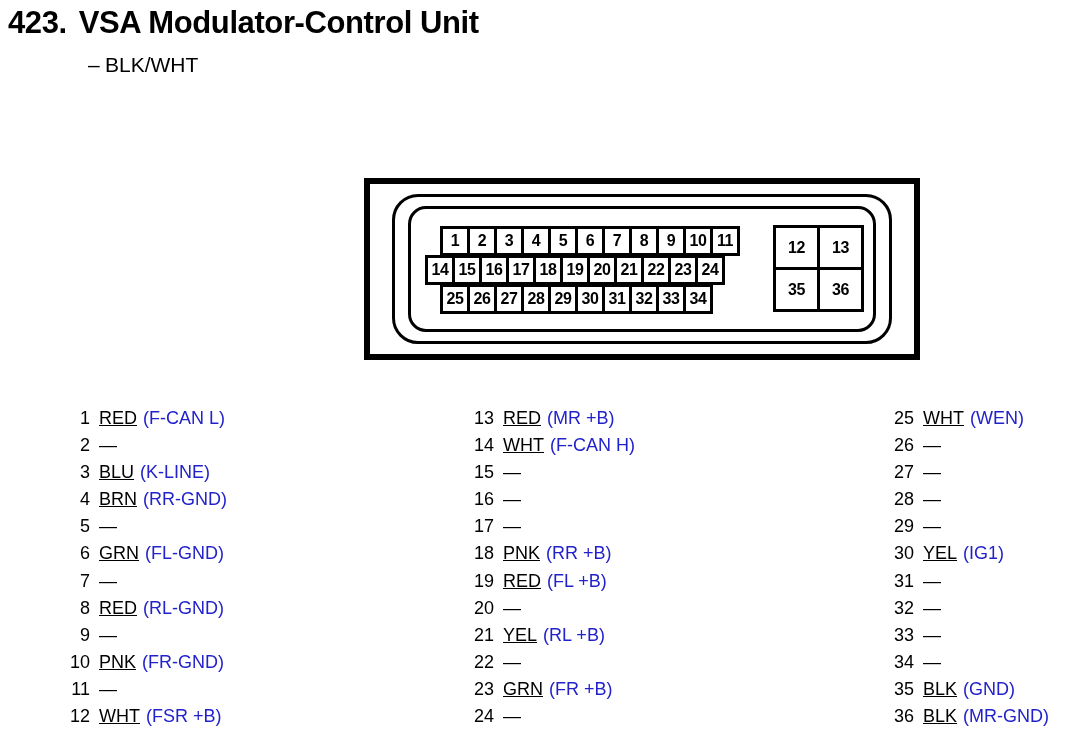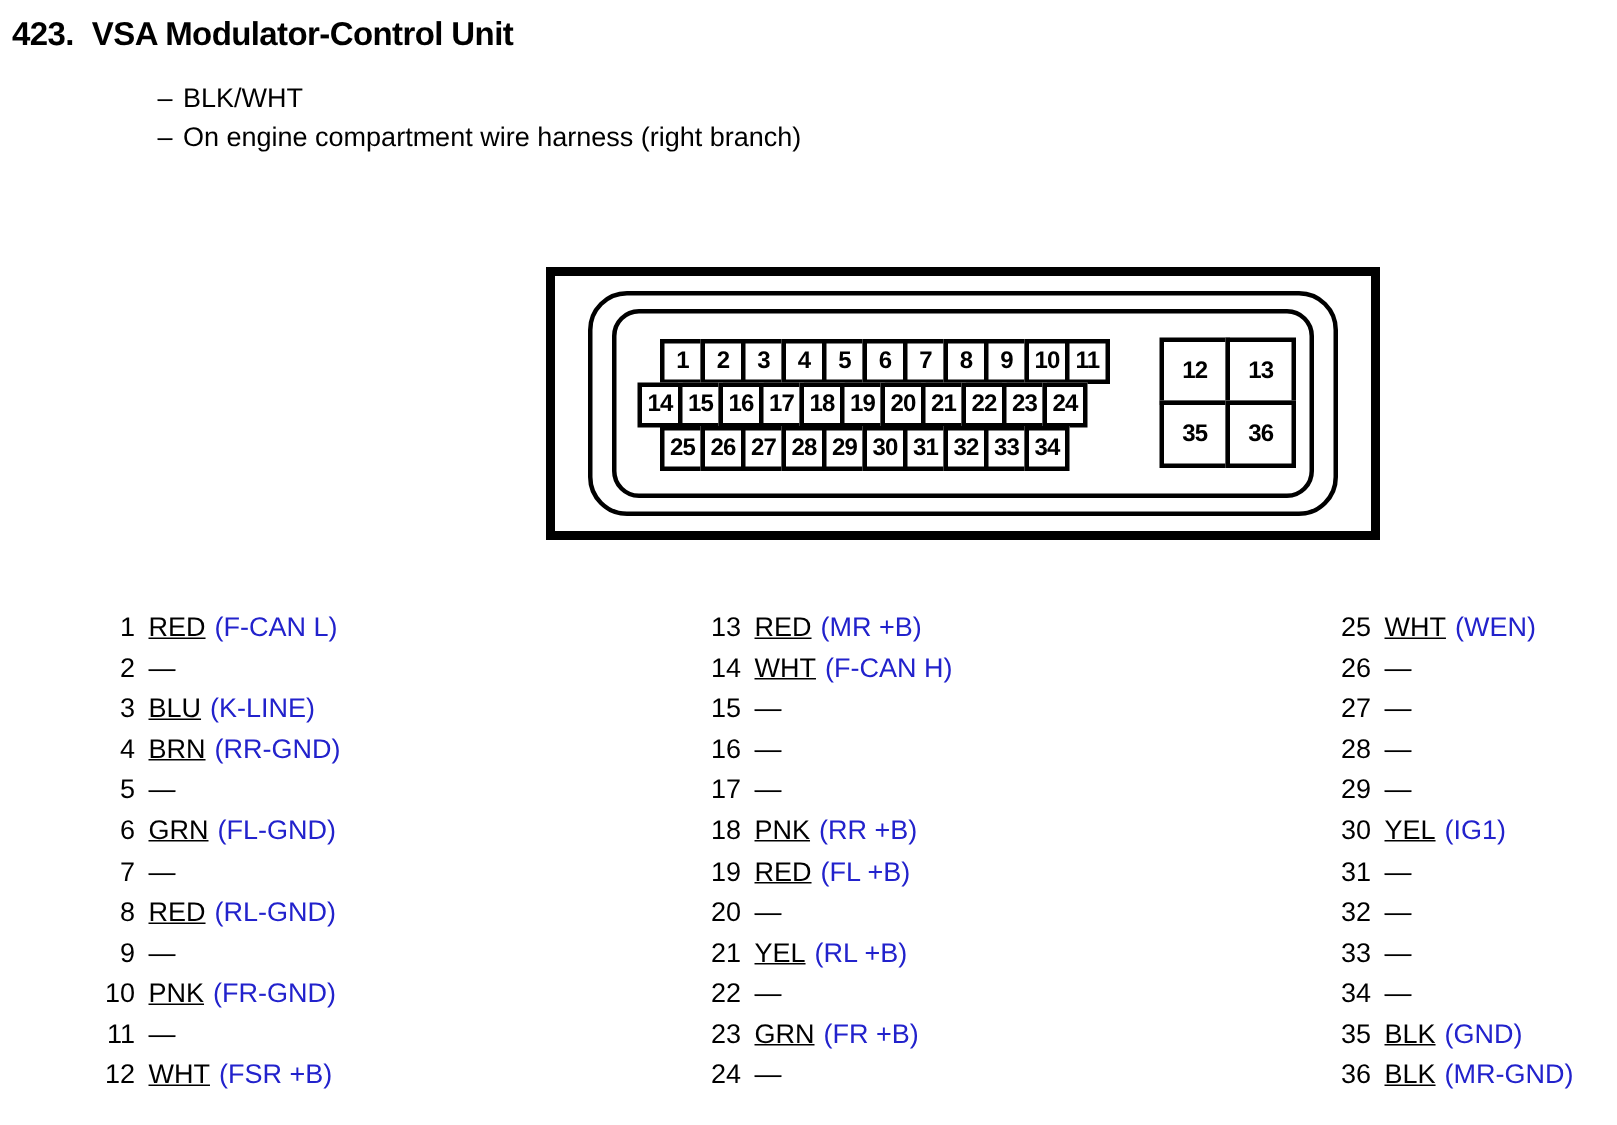--- a/index.html
+++ b/index.html
@@ -16,40 +16,39 @@
     font-family: "Liberation Sans", sans-serif;
     color: #000000;
     -webkit-font-smoothing: antialiased;
   }
 
   
   .page-title {
     position: absolute;
     left: 8px;
     top: 4px;
-    font-size: 22px;
+    font-size: 31px;
     font-weight: bold;
     letter-spacing: -0.4px;
     white-space: nowrap;
     line-height: 38px;
   }
   .title-num { margin-right: 12px; }
 
   .bullet-list {
     position: absolute;
     left: 88px;
     top: 52px;
     width: 640px;
   }
   .bullet-row {
-    font-size: 18px;
+    font-size: 21px;
     line-height: 26px;
     white-space: nowrap;
     display: block;
-    margin-left: 17px;
   }
   .bullet-dash {
     display: inline-block;
     width: 17px;
   }
 
   
   .connector-wrap {
     position: absolute;
     left: 364px;
@@ -191,21 +190,20 @@
 </style>
 </head>
 <body>
 
 <div class="page-title">
   <span class="title-num">423.</span><span>VSA Modulator-Control Unit</span>
 </div>
 
 <div class="bullet-list">
     <div class="bullet-row"><span class="bullet-dash">–</span><span>BLK/WHT</span></div>
-    <div class="bullet-row"><span class="bullet-dash">–</span><span>On engine compartment wire harness (right branch)</span></div>
   </div>
 
 <div class="connector-wrap">
   <div class="conn-outer"></div>
   <div class="conn-mid"></div>
   <div class="conn-inner"></div>
 
   <div class="pin-grid">
     <div class="pin-row pin-row-1">
         <div class="pin-cell">1</div>

